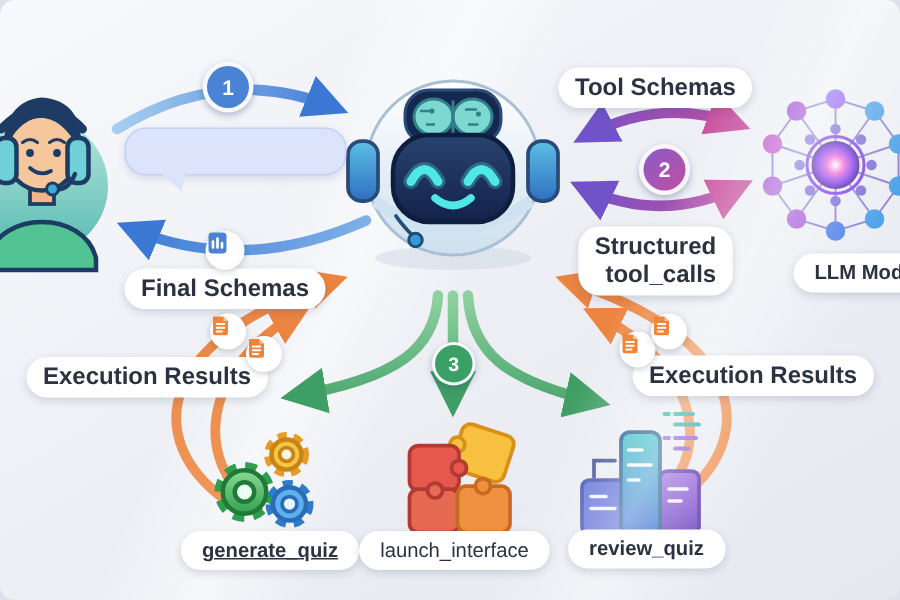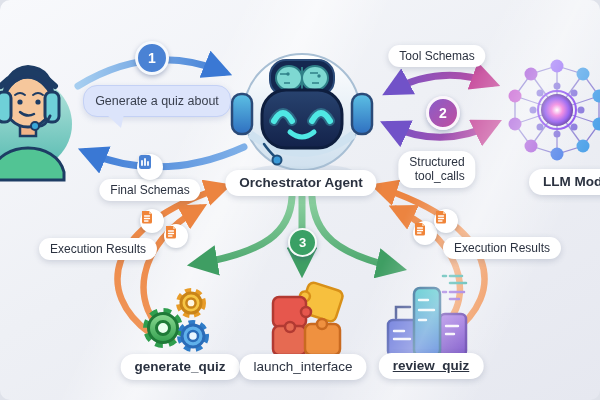--- a/index.html
+++ b/index.html
@@ -12,21 +12,21 @@
   .stage::before,.stage::after{
     content:"";position:absolute;inset:-50px;pointer-events:none;
     background:linear-gradient(115deg,transparent 34%,rgba(255,255,255,.55) 42%,transparent 50%);
   }
   .stage::after{
     background:linear-gradient(115deg,transparent 62%,rgba(255,255,255,.45) 70%,transparent 79%);
   }
   svg{position:absolute;left:0;top:0;}
   .pill{
     position:absolute;background:#ffffff;border-radius:999px;
-    padding:4px 11px;font-size:12px;font-weight:400;color:#2b3240;
+    padding:4px 11px;font-size:16px;font-weight:700;color:#2b3240;
     box-shadow:0 2px 6px rgba(60,75,110,.20);white-space:nowrap;
     transform:translateX(-50%);z-index:6;line-height:1.2;
   }
   .pill.big{font-size:13.5px;padding:5px 14px;font-weight:700;}
   .pill.two-line{border-radius:14px;text-align:right;transform:translateX(-50%);}
   .pill.two-line span{display:block;}
   .pill.no-center{transform:none;}
   .bubble{
     position:absolute;left:83px;top:85px;width:134px;z-index:6;
     background:#dce4fb;border:1px solid #c4d1f5;border-radius:14px;
@@ -311,39 +311,38 @@
   </div>
   <div class="doc-badge" style="left:434px;top:209px;width:24px;height:24px;">
     <svg width="14" height="15" viewBox="0 0 14 15">
       <path d="M 2,2 h 7 l 3,3 v 8 a 1.5,1.5 0 0 1 -1.5,1.5 h -7 A 1.5,1.5 0 0 1 2,13 z" fill="#f08438"></path>
       <path d="M 9,2 l 3,3 h -3 z" fill="#f8c89c"></path>
       <path d="M 4.5,7 h 5 M 4.5,9.5 h 5 M 4.5,12 h 3.5" stroke="#fff" stroke-width="1.3" stroke-linecap="round"></path>
     </svg>
   </div>
 
   <div class="bubble">
-    <span>Generate a quiz about</span><br>
+    <br>
   </div>
 
   <div class="pill" style="left:150px;top:179px;">Final Schemas</div>
 
-  <div class="pill big" style="left:301px;top:170px;">Orchestrator Agent</div>
 
   <div class="pill" style="left:437px;top:45px;">Tool Schemas</div>
 
   <div class="pill two-line" style="left:437px;top:151px;">
     <span>Structured</span>
     <span>tool_calls</span>
   </div>
 
   <div class="pill big no-center" style="left:529px;top:169px;">LLM Model</div>
 
   <div class="pill" style="left:98px;top:238px;">Execution Results</div>
 
   <div class="pill" style="left:502px;top:237px;">Execution Results</div>
 
-  <div class="pill big" style="left:180px;top:354px;font-weight:600;">generate_quiz</div>
+  <div class="pill big" style="left:180px;top:354px;font-weight:600;text-decoration:underline;">generate_quiz</div>
 
   <div class="pill big" style="left:303px;top:354px;font-weight:400;">launch_interface</div>
 
-  <div class="pill big" style="left:431px;top:353px;font-weight:600;text-decoration:underline;">review_quiz</div>
+  <div class="pill big" style="left:431px;top:353px;font-weight:600;">review_quiz</div>
 
 </div>
 
 </body></html>

